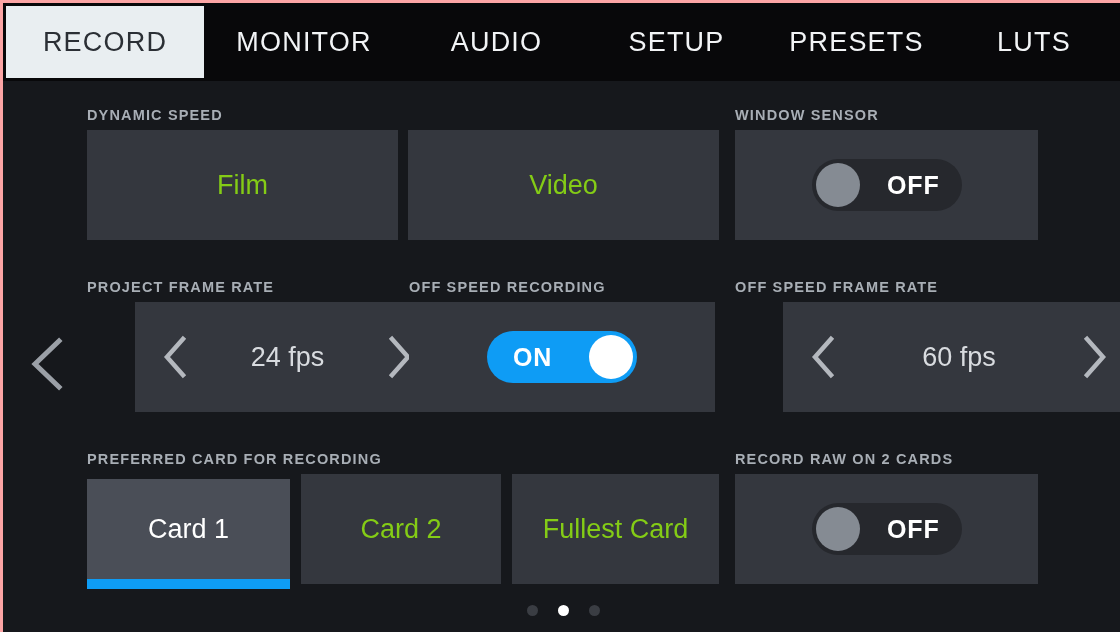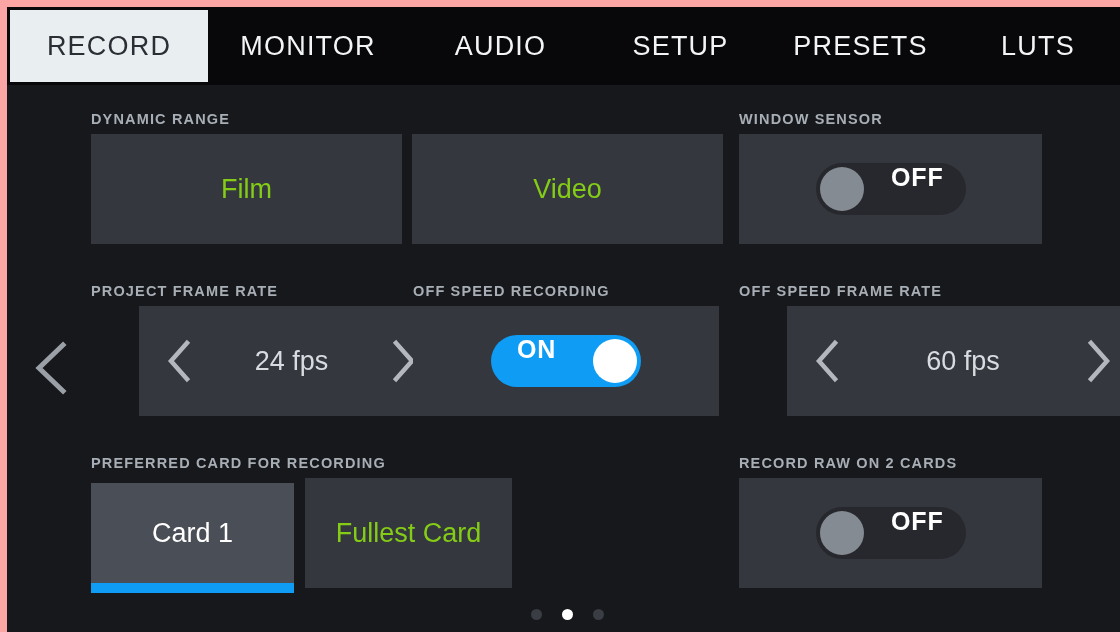--- a/index.html
+++ b/index.html
@@ -6,21 +6,21 @@
   html, body {
     width:1120px; height:632px;
     background:#000;
     font-family:"Liberation Sans", sans-serif;
     overflow:hidden;
   }
   #screen {
     position:relative;
     width:1120px; height:632px;
     background:#16181c;
-    border:7px solid #fca5a5;
+    border:3px solid #fca5a5;
   }
 
   
   #tabbar {
     position:absolute; left:0; top:0;
     width:1120px; height:78px;
     background:#08080a;
     display:flex;
     align-items:stretch;
   }
@@ -105,21 +105,21 @@
     background:#34373e;
     display:flex;
     align-items:center;
     justify-content:center;
     cursor:pointer;
   }
   .switch {
     width:150px; height:52px;
     border-radius:26px;
     display:flex;
-    align-items:flex-start;
+    align-items:center;
     position:relative;
   }
   .switch.off { background:#26282d; justify-content:flex-end; }
   .switch.on  { background:#0e9cf5; justify-content:flex-start; }
   .knob {
     position:absolute;
     width:44px; height:44px;
     border-radius:50%;
     top:4px;
   }
@@ -197,21 +197,21 @@
         <polyline points="32,6 8,29 32,52" fill="none" stroke="#9ba0a7" stroke-width="5" stroke-linecap="square" stroke-linejoin="miter"></polyline>
       </svg>
     </div>
     <div class="page-arrow right">
       <svg width="46" height="58" viewBox="0 0 46 58">
         <polyline points="14,6 38,29 14,52" fill="none" stroke="#9ba0a7" stroke-width="5" stroke-linecap="square" stroke-linejoin="miter"></polyline>
       </svg>
     </div>
 
     <div class="group" style="left:84px; top:26px;">
-      <div class="group-label">DYNAMIC RANGE</div>
+      <div class="group-label">DYNAMIC SPEED</div>
       <div class="tile-row">
         <div class="tile" style="width:311px; height:110px;">
           <span class="tile-text">Film</span>
         </div>
         <div class="tile" style="width:311px; height:110px;">
           <span class="tile-text">Video</span>
         </div>
       </div>
     </div>
 
@@ -269,20 +269,23 @@
       </div>
     </div>
 
     <div class="group" style="left:84px; top:370px;">
       <div class="group-label">PREFERRED CARD FOR RECORDING</div>
       <div class="tile-row" style="gap:11px;align-items:center;">
         <div class="tile selected" style="width:203px; height:100px;">
           <span class="tile-text">Card 1</span>
           <div class="underline"></div>
         </div>
+        <div class="tile" style="width:200px; height:110px;">
+          <span class="tile-text">Card 2</span>
+        </div>
         <div class="tile" style="width:207px; height:110px;">
           <span class="tile-text">Fullest Card</span>
         </div>
       </div>
     </div>
 
     <div class="group" style="left:732px; top:370px;">
       <div class="group-label">RECORD RAW ON 2 CARDS</div>
       <div class="toggle-tile" style="width:303px; height:110px;">
         <div class="switch off">

